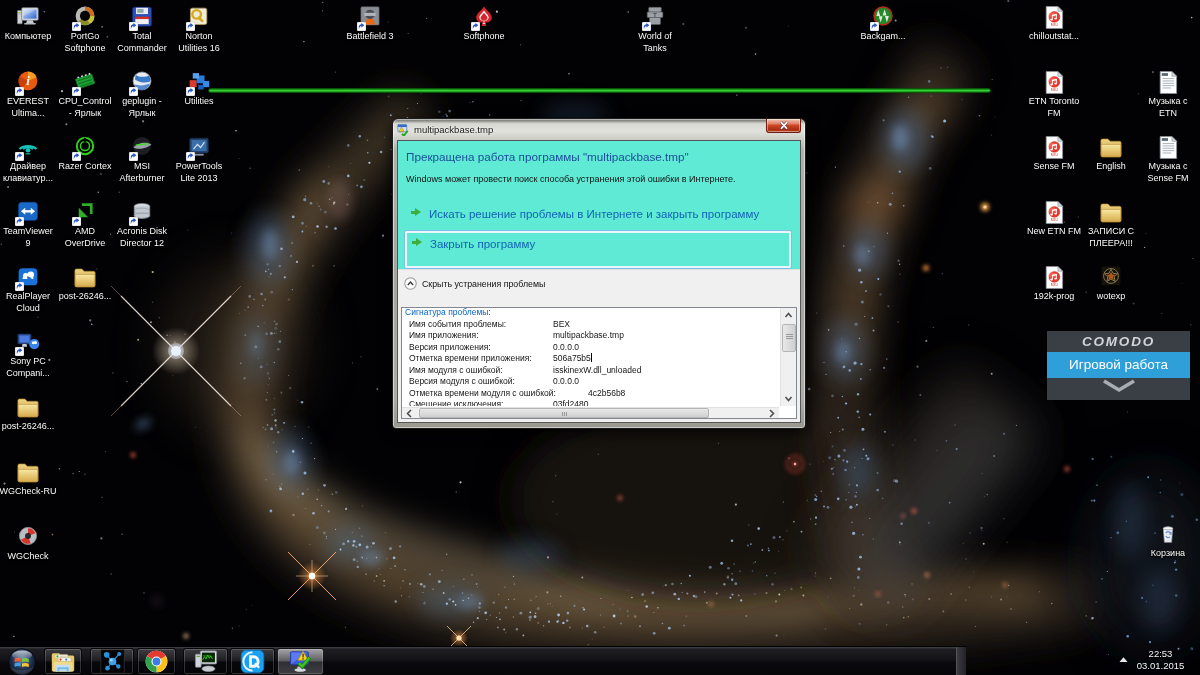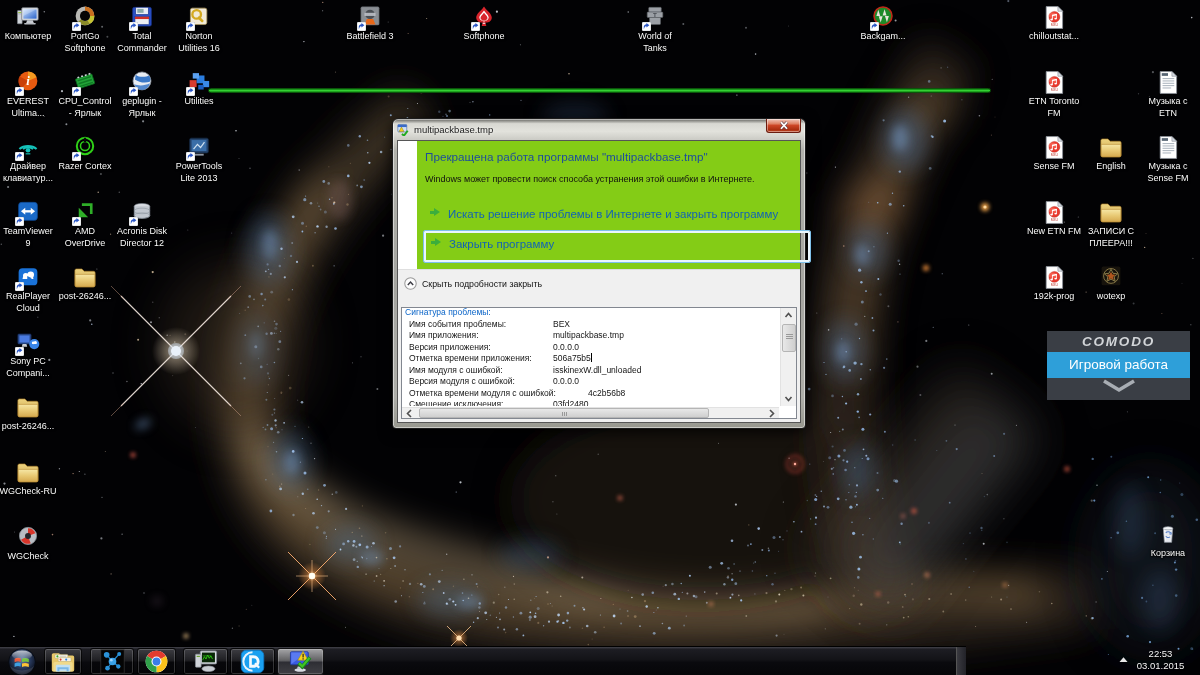--- a/index.html
+++ b/index.html
@@ -10,30 +10,30 @@
 .sc { position:absolute !important; left:24px; bottom:-1px; }
 .dlab { font-size:9px; line-height:11.5px; color:#fbfbfb; text-shadow:0 1px 2px #000, 0 0 2px #000, 1px 1px 2px #000; }
 #gline { position:absolute; left:208px; top:88px; width:783px; height:5px; border-radius:3px; background:linear-gradient(#0d730d,#2cc02c 40%,#38d838 55%,#0e840e); border:1px solid #0a540a; }
 
 
 #dlg { position:absolute; left:392px; top:118px; width:414px; height:311px; border-radius:6px 6px 4px 4px; background:linear-gradient(#60605c 0%, #d8d8d2 1.5%, #e2e2dc 4%, #c9c9c3 7%, #b2b2ac 10%, #a5a5a0 55%, #aeaea9 90%, #98988f); border:1px solid #1c1c1c; box-shadow:0 3px 14px rgba(0,0,0,0.8), inset 0 0 0 1px rgba(255,255,255,0.5); }
 #dlg-title { position:relative; height:21px; display:flex; align-items:flex-start; }
 #dlg-tt { font-size:9.5px; color:#1a1a1a; margin:5px 0 0 4px; text-shadow:0 0 3px rgba(255,255,255,0.9); }
 #dlg-close { position:absolute; right:4px; top:0; width:35px; height:14px; background:linear-gradient(#f0c6ba, #e08468 35%, #cc4526 50%, #ab2e10 82%, #c04a28); border:1px solid #6a1c10; border-top:none; border-radius:0 0 3px 3px; display:flex; align-items:center; justify-content:center; box-shadow:inset 0 0 0 1px rgba(255,255,255,0.4); }
 #dlg-body { position:absolute; left:4px; right:4px; top:21px; bottom:5px; border:1px solid #565656; background:#fff; }
-#dlg-white { position:relative; height:128px; background:#84cc16;margin-left:19px; }
+#dlg-white { position:relative; height:128px; background:#5eead4; }
 #dlg-h1 { position:absolute; left:8px; top:9px; font-size:11.7px; color:#1d4d9b; }
 #dlg-p1 { position:absolute; left:8px; top:33px; font-size:9px; color:#111; }
 .cmdlink { display:flex; align-items:flex-start; }
 .garr { position:relative; width:10px; height:9px; }
 .garr::before { content:""; position:absolute; left:0; top:3px; width:5px; height:3px; background:#3cae3c; }
 .garr::after { content:""; position:absolute; left:4px; top:0; width:0; height:0; border-left:6px solid #3cae3c; border-top:4.5px solid transparent; border-bottom:4.5px solid transparent; }
 .clt { font-size:11.5px; color:#1262b5; margin-left:8px; }
 #lk1 { position:absolute; left:13px; top:67px; height:14px; }
-#focusbox { position:absolute; left:6px; top:89px; width:388px; height:33px; border:1px solid #7fc0ea; border-radius:2px; box-shadow:inset 0 0 0 2px #eaf6fd; }
+#focusbox { position:absolute; left:6px; top:89px; width:388px; height:39px; border:1px solid #7fc0ea; border-radius:2px; box-shadow:inset 0 0 0 2px #eaf6fd; }
 #lk2 { position:absolute; left:7px; top:7px; height:14px; }
 #dlg-gray { position:absolute; left:0; right:0; top:128px; bottom:0; background:#f0f0f0; border-top:1px solid #dfdfdf; }
 #expander { display:flex; align-items:center; height:27px; padding-left:6px; }
 #expcirc { display:flex; margin-right:5px; }
 #exptxt { font-size:8.8px; color:#111; }
 #details { position:absolute; left:3px; top:37px; width:396px; height:112px; background:#fff; border:1px solid #828790; }
 #dtext { position:absolute; left:0; top:-3px; right:17px; bottom:12px; overflow:hidden; padding:2px 0 0 3px; }
 .drow { position:relative; font-size:8.5px; line-height:11.55px; color:#151515; white-space:nowrap; }
 .dblue { color:#0a64c8; }
 .dl { padding-left:4px; }
@@ -1192,20 +1192,33 @@
           <circle cx="16" cy="14" r="10.5" fill="none" stroke="#2fd018" stroke-width="2.6"></circle>
           <circle cx="16" cy="14" r="5.8" fill="none" stroke="#2fd018" stroke-width="2"></circle>
           <path d="M16 3.5 L16 9" stroke="#0a0a0a" stroke-width="3"></path>
         </svg>
         <svg class="sc" width="9" height="9" viewBox="0 0 11 11">
           <use href="#shortcut"></use>
         </svg>
       </div>
       <div class="dlab">Razer Cortex</div>
     </div>
+<div class="di" style="left:105px;top:135px">
+      <div class="dicon">
+        <svg width="30" height="25" viewBox="0 0 32 32" style="display:block;margin:0 auto">
+          <circle cx="16" cy="14" r="11.5" fill="#1c1e22"></circle>
+          <path d="M5 16 C10 10 22 8 28 12 C24 16 12 20 5 16 Z" fill="#9aa2ac"></path>
+          <path d="M8 13 L24 11" stroke="#3ae018" stroke-width="1.6"></path>
+        </svg>
+        <svg class="sc" width="9" height="9" viewBox="0 0 11 11">
+          <use href="#shortcut"></use>
+        </svg>
+      </div>
+      <div class="dlab">MSI<br>Afterburner</div>
+    </div>
 <div class="di" style="left:162px;top:135px">
       <div class="dicon">
         <svg width="30" height="25" viewBox="0 0 32 32" style="display:block;margin:0 auto">
           <rect x="4" y="4" width="24" height="19" rx="2" fill="#25456e" stroke="#13253e" stroke-width="1"></rect>
           <rect x="6.5" y="6.5" width="19" height="14" fill="#3a6ea8"></rect>
           <path d="M9 18 l5-6 l4 4 l5-7" stroke="#cfe0f0" stroke-width="1.6" fill="none"></path>
           <rect x="10" y="24" width="12" height="2.4" fill="#8a93a0"></rect>
         </svg>
         <svg class="sc" width="9" height="9" viewBox="0 0 11 11">
           <use href="#shortcut"></use>
@@ -1517,21 +1530,21 @@
         </div>
   </div>
   <div id="dlg-gray">
    <div id="expander">
      <span id="expcirc">
             <svg width="13" height="13" viewBox="0 0 15 15">
               <circle cx="7.5" cy="7.5" r="6.6" fill="#fdfdfd" stroke="#9a9a9a" stroke-width="1.2"></circle>
               <path d="M4.4 9.2 L7.5 5.8 L10.6 9.2" fill="none" stroke="#3c3c44" stroke-width="1.7"></path>
             </svg>
           </span>
-     <span id="exptxt">Скрыть подробности закрыть</span>
+     <span id="exptxt">Скрыть устранения проблемы</span>
    </div>
    <div id="details">
      <div id="dtext">
        <div class="drow dblue">Сигнатура проблемы:</div>
        <div class="drow"><span class="dl">Имя события проблемы:</span><span class="dv" style="left:148px">BEX</span></div>
        <div class="drow"><span class="dl">Имя приложения:</span><span class="dv" style="left:148px">multipackbase.tmp</span></div>
        <div class="drow"><span class="dl">Версия приложения:</span><span class="dv" style="left:148px">0.0.0.0</span></div>
        <div class="drow"><span class="dl">Отметка времени приложения:</span><span class="dv" style="left:148px">506a75b5<span class="caret"></span></span></div>
        <div class="drow"><span class="dl">Имя модуля с ошибкой:</span><span class="dv" style="left:148px">isskinexW.dll_unloaded</span></div>
        <div class="drow"><span class="dl">Версия модуля с ошибкой:</span><span class="dv" style="left:148px">0.0.0.0</span></div>

